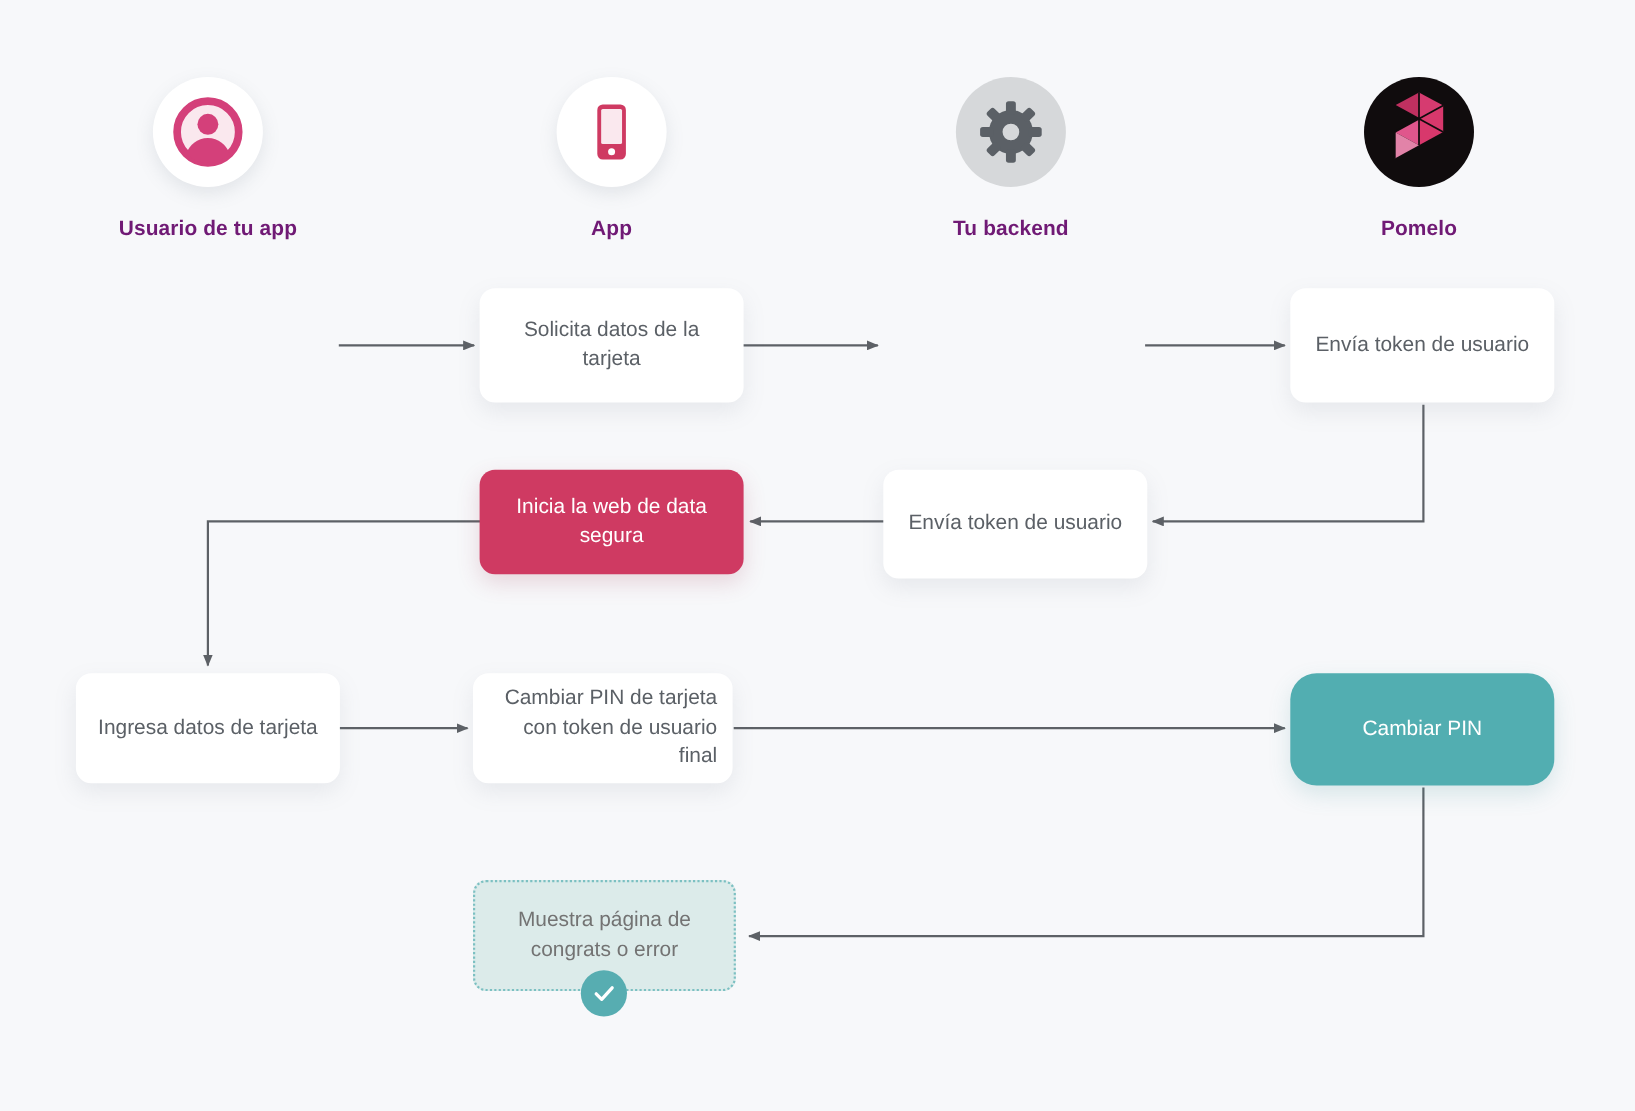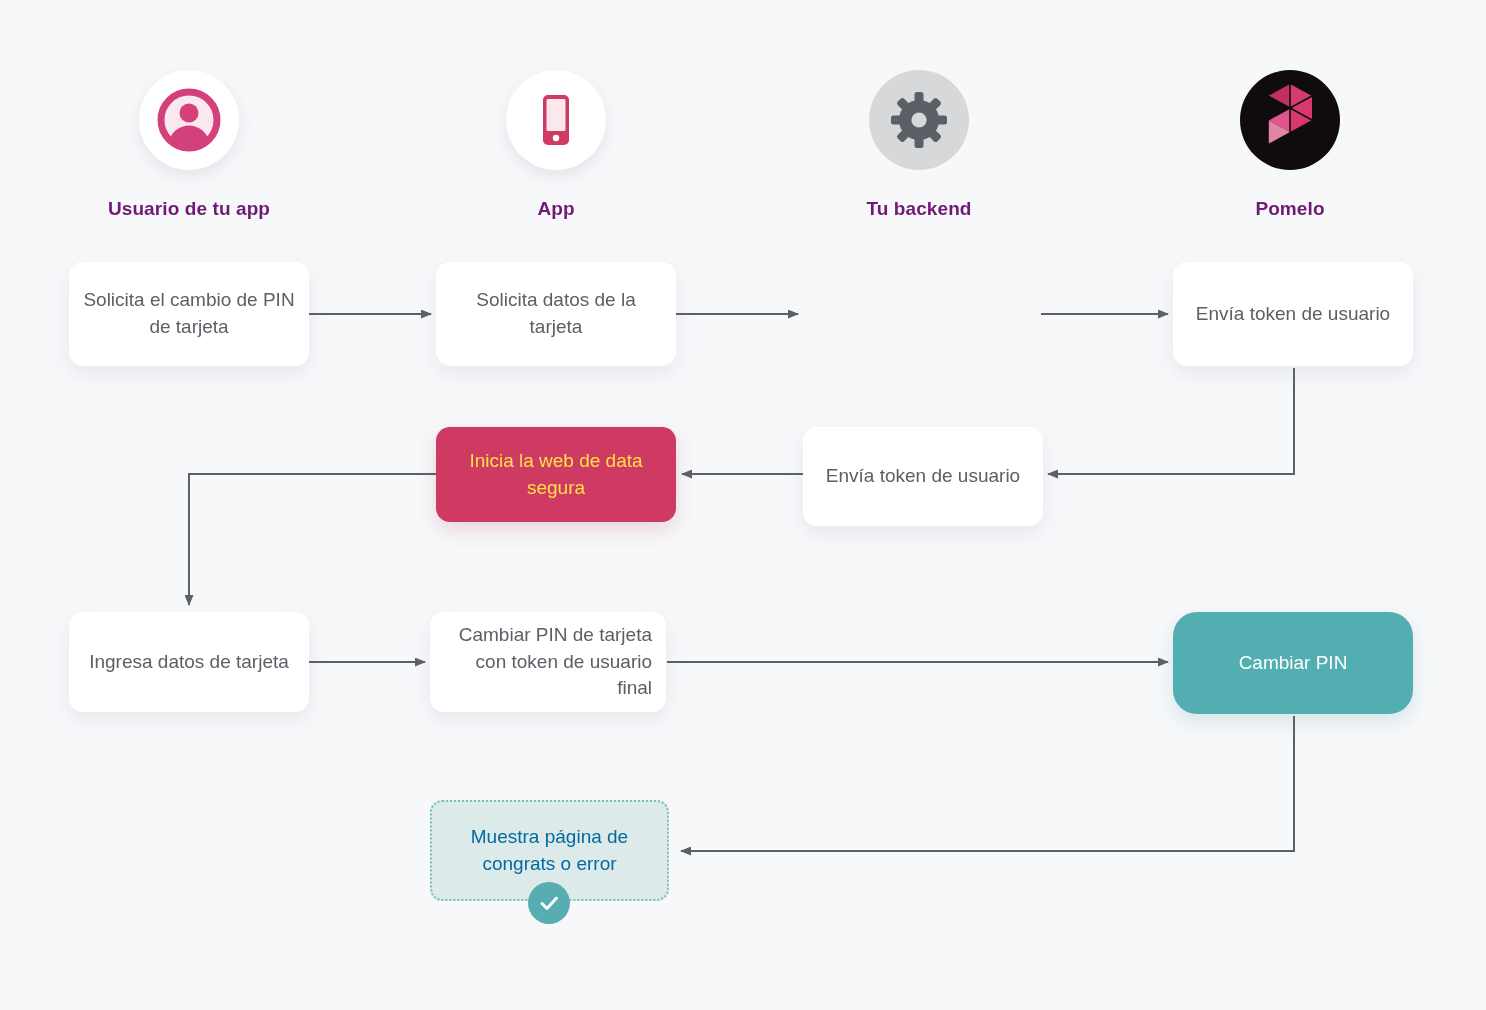--- a/index.html
+++ b/index.html
@@ -46,29 +46,29 @@
     text-align: center;
     border-radius: 14px;
     font-size: 19px; line-height: 1.42;
     padding: 10px 14px;
   }
   .node-white {
     background: #ffffff; color: #5b6066;
     box-shadow: 0 8px 20px rgba(120,130,145,0.13);
   }
   .node-pink {
-    background: #cf3a62; color: #fde047;
+    background: #cf3a62; color: #ffffff;
     box-shadow: 0 8px 20px rgba(160,60,90,0.18);
   }
   .node-teal {
     background: #52aeb1; color: #ffffff;
     box-shadow: 0 8px 20px rgba(70,150,155,0.18);
   }
   .node-dashed {
-    background: #dcebea; color: #0369a1;
+    background: #dcebea; color: #737373;
     border: 2px dotted #7cc0c2;
     border-radius: 12px;
     box-shadow: none;
   }
   .check-badge {
     position: absolute;
     width: 42px; height: 42px; border-radius: 50%;
     background: #57adb1;
     display: flex; align-items: center; justify-content: center;
   }
@@ -171,23 +171,20 @@
           <line x1="32" y1="2" x2="32" y2="50"></line>
           <line x1="10" y1="14" x2="54" y2="38"></line>
           <line x1="54" y1="14" x2="10" y2="38"></line>
           <line x1="10" y1="38" x2="10" y2="62"></line>
         </g>
       </svg>
     </div>
     <div class="lane-label">Pomelo</div>
   </div>
 
-  <div class="node node-white" style="left:69px; top:262px; width:240px; height:104px;">
-    <span>Solicita el cambio de PIN de tarjeta</span>
-  </div>
 
   <div class="node node-white" style="left:436px; top:262px; width:240px; height:104px;justify-content:center;">
     <span>Solicita datos de la tarjeta</span>
   </div>
 
 
   <div class="node node-white" style="left:1173px; top:262px; width:240px; height:104px;">
     <span>Envía token de usuario</span>
   </div>
 

